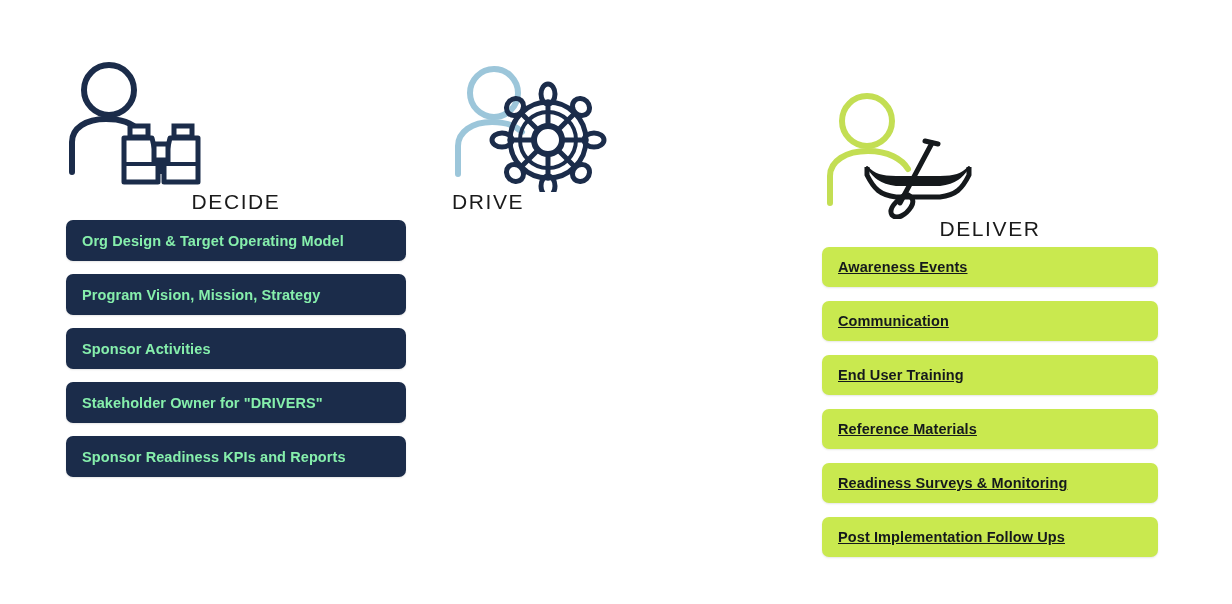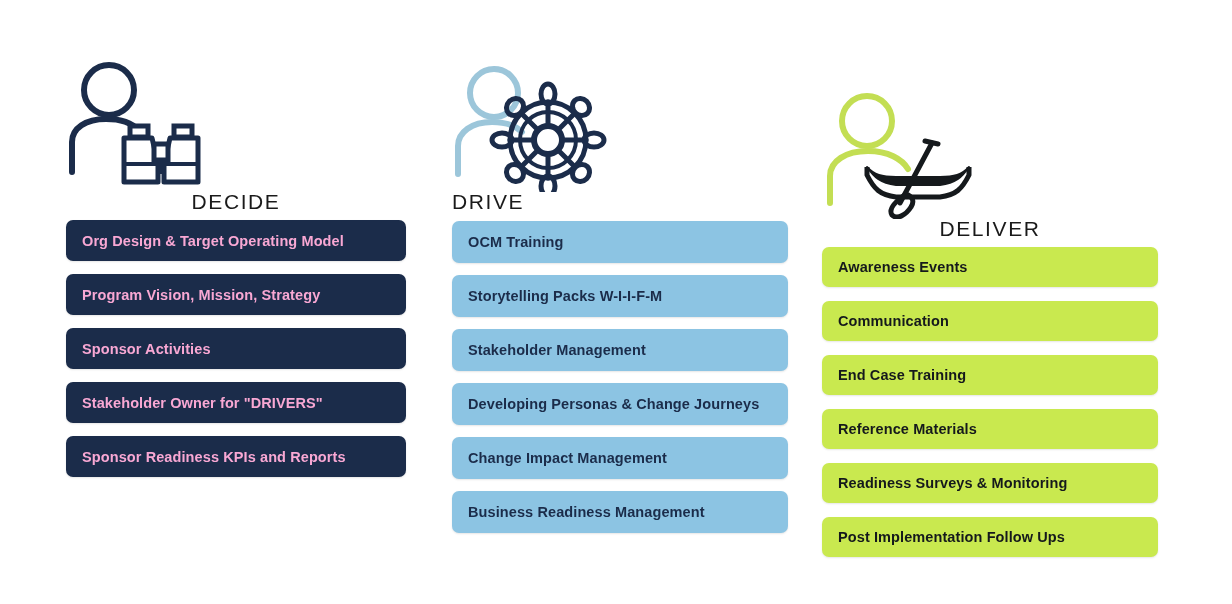--- a/index.html
+++ b/index.html
@@ -74,29 +74,30 @@
     align-items: center;
     padding-left: 16px;
     margin-bottom: 13px;
     font-size: 14.5px;
     font-weight: 700;
     letter-spacing: 0.1px;
     box-shadow: 0 1px 2px rgba(0,0,0,0.10);
   }
   .bar-navy {
     background: #1b2c4a;
-    color: #f9a8d4;
+    color: #86efac;
   }
   .bar-blue {
     background: #8cc4e3;
     color: #1b2c4a;
   }
   .bar-green {
     background: #c9e94f;
     color: #15191c;
+    text-decoration: underline;
   }
   .bars-drive .bar   { height: 42px; margin-bottom: 12px; }
   .bars-deliver .bar { height: 40px; margin-bottom: 14px; }
 </style>
 </head>
 <body>
 
 <div class="board">
 
   <div class="column col-decide">
@@ -169,28 +170,20 @@
             <ellipse cx="129" cy="109" rx="9" ry="8" transform="rotate(-45 129 109)"></ellipse>
             <ellipse cx="129" cy="43" rx="9" ry="8" transform="rotate(45 129 43)"></ellipse>
             <ellipse cx="63" cy="109" rx="9" ry="8" transform="rotate(45 63 109)"></ellipse>
           </g>
         </g>
       </svg>
     </div>
 
     <div class="col-title">DRIVE</div>
 
-    <div class="bars bars-drive">
-      <div class="bar bar-blue">OCM Training</div>
-      <div class="bar bar-blue">Storytelling Packs W-I-I-F-M</div>
-      <div class="bar bar-blue">Stakeholder Management</div>
-      <div class="bar bar-blue">Developing Personas &amp; Change Journeys</div>
-      <div class="bar bar-blue">Change Impact Management</div>
-      <div class="bar bar-blue">Business Readiness Management</div>
-    </div>
   </div>
 
   <div class="column col-deliver">
 
     <div class="icon-wrap">
       <svg class="icon-deliver" width="160" height="128" viewBox="0 0 160 128">
 
         <circle cx="45" cy="30" r="25" fill="none" stroke="#c3de53" stroke-width="6"></circle>
 
         <path d="M8 112 L8 85 C8 70 24 60 46 60 C66 60 80 68 86 78" fill="none" stroke="#c3de53" stroke-width="6" stroke-linecap="round"></path>
@@ -206,20 +199,20 @@
 
         <path d="M84 103 C74 110 66 118 70 124 C75 129 84 124 89 116 C93 110 90 105 84 103 Z" fill="none" stroke="#15191c" stroke-width="5" stroke-linejoin="round"></path>
       </svg>
     </div>
 
     <div class="col-title">DELIVER</div>
 
     <div class="bars bars-deliver">
       <div class="bar bar-green">Awareness Events</div>
       <div class="bar bar-green">Communication</div>
-      <div class="bar bar-green">End Case Training</div>
+      <div class="bar bar-green">End User Training</div>
       <div class="bar bar-green">Reference Materials</div>
       <div class="bar bar-green">Readiness Surveys &amp; Monitoring</div>
       <div class="bar bar-green">Post Implementation Follow Ups</div>
     </div>
   </div>
 
 </div>
 
 </body></html>

